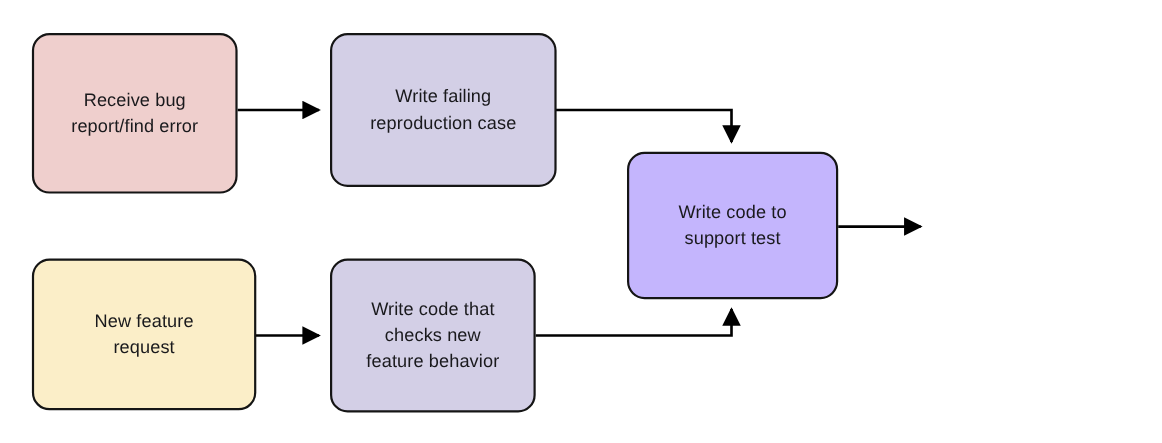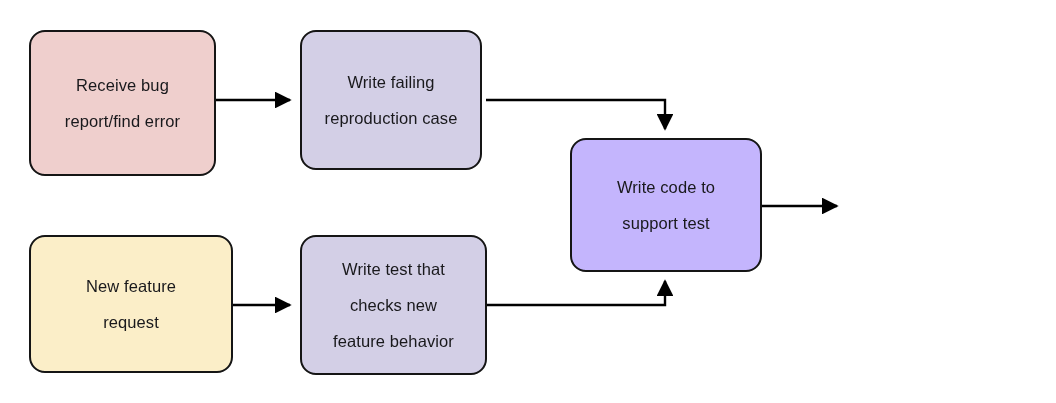--- a/index.html
+++ b/index.html
@@ -28,21 +28,21 @@
     position: absolute;
     box-sizing: border-box;
     border: 2px solid #151515;
     border-radius: 16px;
     display: flex;
     align-items: center;
     justify-content: center;
     text-align: center;
     color: #19191c;
     font-size: 16.5px;
-    line-height: 36px;
+    line-height: 24px;
     letter-spacing: 0.1px;
     padding: 4px 10px;
     z-index: 2;
   }
   .node-label {
     white-space: pre-line;
     display: block;
   }
 </style>
 </head>
@@ -64,32 +64,32 @@
       <path d="M 487 305 L 665 305 L 665 281" marker-end="url(#arrow-head)"></path>
       <path d="M 762 206 L 837 206" marker-end="url(#arrow-head)"></path>
     </g>
   </svg>
 
   <div class="node" style="left: 29px; top: 30px; width: 187px; height: 146px; background: rgb(239, 207, 205); border-color: rgb(21, 21, 21); color: rgb(25, 25, 28);">
     <span class="node-label">Receive bug
 report/find error</span>
   </div>
 
-  <div class="node" style="left: 300px; top: 30px; width: 182px; height: 140px; background: rgb(211, 207, 230); border-color: rgb(21, 21, 21); color: rgb(25, 25, 28);">
+  <div class="node" style="left: 300px; top: 30px; width: 206px; height: 140px; background: rgb(211, 207, 230); border-color: rgb(21, 21, 21); color: rgb(25, 25, 28);">
     <span class="node-label">Write failing
 reproduction case</span>
   </div>
 
   <div class="node" style="left: 29px; top: 235px; width: 204px; height: 138px; background: rgb(251, 238, 200); border-color: rgb(21, 21, 21); color: rgb(25, 25, 28);">
     <span class="node-label">New feature
 request</span>
   </div>
 
   <div class="node" style="left: 300px; top: 235px; width: 187px; height: 140px; background: rgb(211, 207, 230); border-color: rgb(21, 21, 21); color: rgb(25, 25, 28);">
-    <span class="node-label">Write test that
+    <span class="node-label">Write code that
 checks new
 feature behavior</span>
   </div>
 
   <div class="node" style="left: 570px; top: 138px; width: 192px; height: 134px; background: #c4b5fd; border-color: rgb(21, 21, 21); color: rgb(25, 25, 28);">
     <span class="node-label">Write code to
 support test</span>
   </div>
 
 

